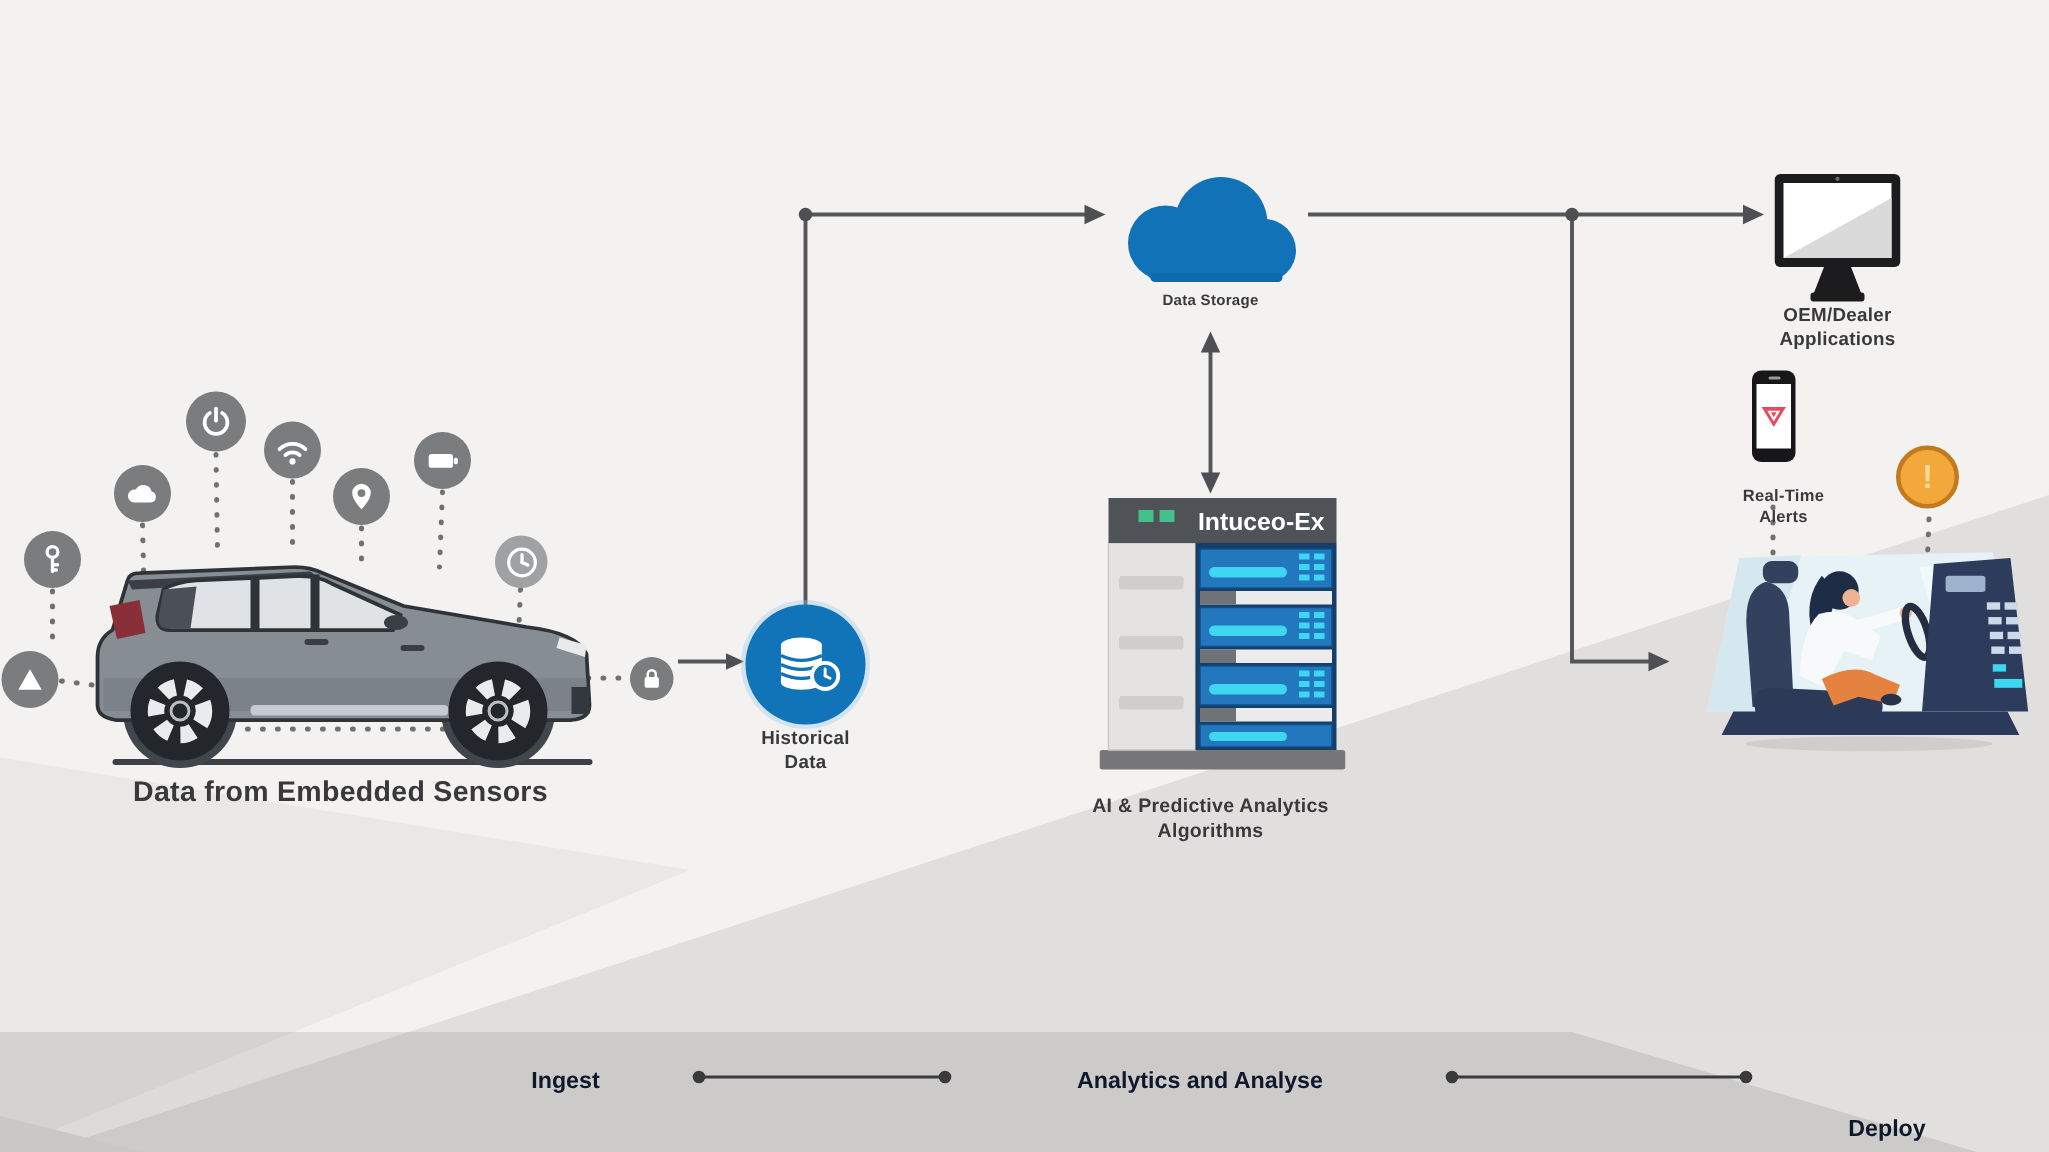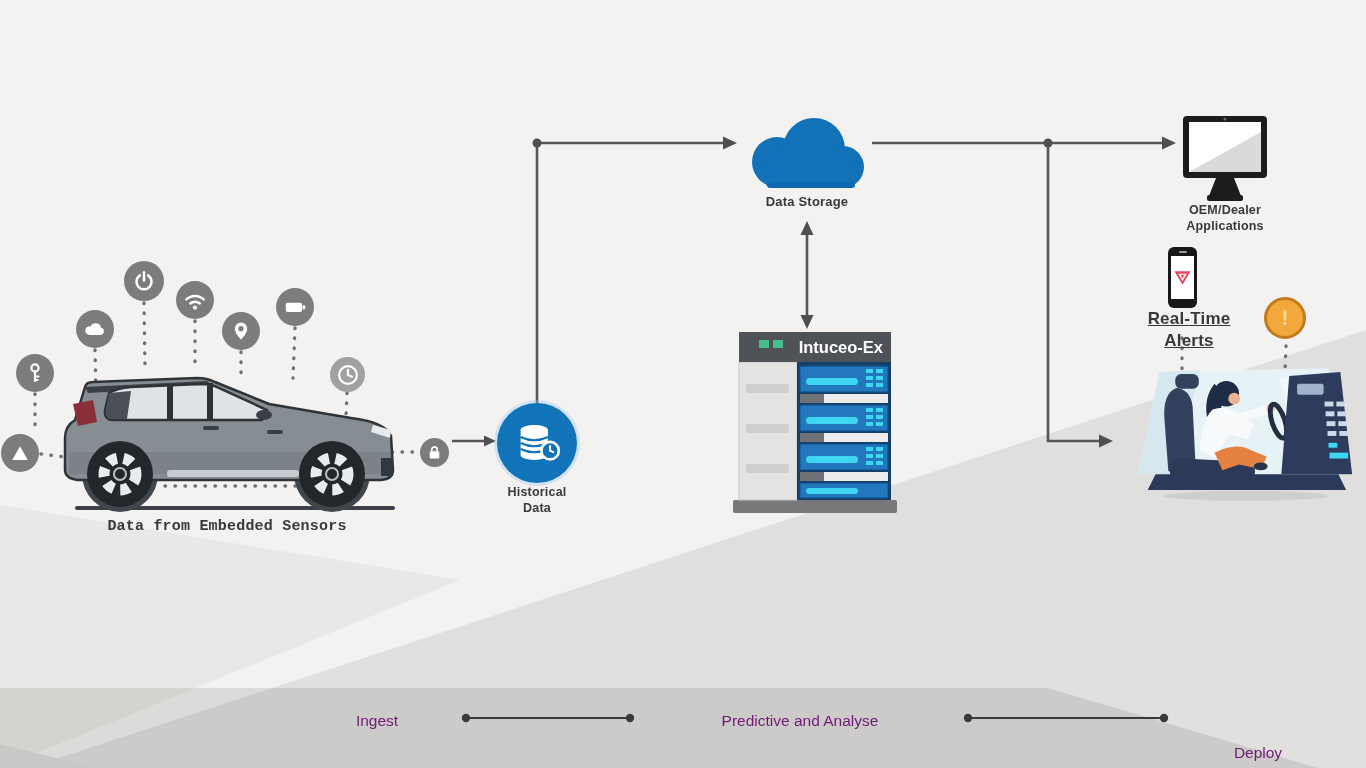--- a/index.html
+++ b/index.html
@@ -1,21 +1,21 @@
 <!DOCTYPE html>
 <html><head>
 <meta charset="utf-8">
 <style>
   html,body{margin:0;padding:0;background:#f3f2f1;}
   #stage{position:relative;width:1366px;height:768px;overflow:hidden;
          font-family:"Liberation Sans",sans-serif;background:#f3f2f1;}
   .wedge{position:absolute;inset:0;}
   .lbl{position:absolute;font-weight:700;color:#39393b;text-align:center;
        white-space:pre-line;line-height:1.3;letter-spacing:.2px;}
-  .stage-lbl{position:absolute;font-weight:400;color:#701a75;font-size:15.5px;
+  .stage-lbl{position:absolute;font-weight:700;color:#0f172a;font-size:15.5px;
        text-align:center;white-space:pre-line;}
   .sensor{position:absolute;border-radius:50%;background:#7b7c7e;
           display:flex;align-items:center;justify-content:center;}
   .abs{position:absolute;}
   svg{display:block;}
   .circle-node{position:absolute;border-radius:50%;background:#1173b8;
        display:flex;align-items:center;justify-content:center;
        box-shadow:0 0 0 3px rgba(150,200,235,.35);}
   .warn-badge{position:absolute;border-radius:50%;background:#f3a83c;
        border:3px solid #c17b1c;display:flex;align-items:center;justify-content:center;
@@ -118,21 +118,21 @@
         <circle cx="65" cy="104" r="16" fill="none" stroke="#e9ebed" stroke-width="11" stroke-dasharray="9 6.7"></circle>
         <circle cx="65" cy="104" r="6" fill="#23262b" stroke="#babfc4" stroke-width="2"></circle>
       </g>
       <g>
         <circle cx="277" cy="104" r="33" fill="#23262b"></circle>
         <circle cx="277" cy="104" r="16" fill="none" stroke="#e9ebed" stroke-width="11" stroke-dasharray="9 6.7"></circle>
         <circle cx="277" cy="104" r="6" fill="#23262b" stroke="#babfc4" stroke-width="2"></circle>
       </g>
     </svg>
   </div>
-  <div class="lbl" style="left:77px;top:517px;width:300px;font-size:15px;font-family:Liberation Mono, monospace;">Data from Embedded Sensors</div>
+  <div class="lbl" style="left:77px;top:517px;width:300px;font-size:19px;">Data from Embedded Sensors</div>
 
   <div class="sensor" style="left:16px;top:354px;width:38px;height:38px;">
     <svg width="24" height="24" viewBox="0 0 24 24">
         <g stroke="#fff" stroke-width="2.2" fill="none" stroke-linecap="round">
       <circle cx="12" cy="7" r="3.6"></circle>
           <line x1="12" y1="10.6" x2="12" y2="20"></line>
       <line x1="12" y1="15.5" x2="15.4" y2="15.5"></line>
           <line x1="12" y1="19" x2="14.6" y2="19"></line>
         </g>
       </svg>
@@ -216,21 +216,21 @@
     <svg width="136" height="82" viewBox="0 0 136 82">
       <g fill="#1272b7">
         <circle cx="40" cy="52" r="25"></circle>
         <circle cx="77" cy="39" r="31"></circle>
         <circle cx="106" cy="57" r="21"></circle>
         <rect x="26" y="50" width="94" height="28" rx="11"></rect>
       </g>
       <rect x="30" y="72" width="88" height="6" rx="3" fill="#0e6aae"></rect>
     </svg>
   </div>
-  <div class="lbl" style="left:727px;top:194px;width:160px;font-size:13px;">Data Storage</div>
+  <div class="lbl" style="left:727px;top:194px;width:160px;font-size:10px;">Data Storage</div>
 
   <div class="abs" style="left:733px;top:332px;">
     <svg width="164" height="182" viewBox="0 0 164 182">
       <rect x="0" y="168" width="164" height="13" rx="2" fill="#77777a"></rect>
       <rect x="6" y="30" width="58" height="138" fill="#e4e3e2" stroke="#c9c8c7"></rect>
       <g fill="#cfcecd">
         <rect x="13" y="52" width="43" height="9" rx="2"></rect>
         <rect x="13" y="92" width="43" height="9" rx="2"></rect>
         <rect x="13" y="132" width="43" height="9" rx="2"></rect>
       </g>
@@ -285,20 +285,22 @@
         </g>
       </g>
       <rect x="6" y="0" width="152" height="30" fill="#4f5358"></rect>
       <g fill="#45c08b">
           <rect x="26" y="8" width="10" height="8"></rect>
           <rect x="40" y="8" width="10" height="8"></rect>
         </g>
       <text x="150" y="21" text-anchor="end" font-family="Liberation Sans, sans-serif" font-size="16.5" font-weight="700" fill="#ffffff">Intuceo-Ex</text>
     </svg>
   </div>
+  <div class="lbl" style="left:682px;top:529px;width:250px;font-size:13px;">AI &amp; Predictive Analytics
+Algorithms</div>
 
   <div class="abs" style="left:1183px;top:116px;">
     <svg width="84" height="88" viewBox="0 0 84 88">
       <rect x="0" y="0" width="84" height="62" rx="4" fill="#1c1c1e"></rect>
       <rect x="6" y="6" width="72" height="50" fill="#ffffff"></rect>
       <polygon points="6,56 78,56 78,16" fill="#dadada"></polygon>
       <circle cx="42" cy="3.2" r="1.4" fill="#6a6a6a"></circle>
       <polygon points="33,62 51,62 58,80 26,80" fill="#1c1c1e"></polygon>
       <rect x="24" y="79" width="36" height="6" rx="2" fill="#1c1c1e"></rect>
     </svg>
@@ -309,21 +311,21 @@
   <div class="phone" style="left:1168px;top:247px;width:29px;height:61px;">
     <div class="spk"></div>
     <div class="scr">
       <svg width="19" height="18" viewBox="0 0 20 18">
         <polygon points="1.5,2 18.5,2 10,16" fill="#e8495e"></polygon>
         <polygon points="5.5,4.6 14.5,4.6 10,12.2" fill="#ffffff"></polygon>
         <polygon points="8,5.6 12,5.6 10,9.2" fill="#e8495e"></polygon>
       </svg>
     </div>
   </div>
-  <div class="lbl" style="left:1119px;top:308px;width:140px;font-size:17px;text-decoration:underline;">Real-Time
+  <div class="lbl" style="left:1119px;top:324px;width:140px;font-size:11px;">Real-Time
 Alerts</div>
 
   <div class="warn-badge" style="left:1264px;top:297px;width:42px;height:42px;">!</div>
 
   <div class="abs" style="left:1132px;top:358px;">
     <svg width="226" height="148" viewBox="0 0 230 150">
       <polygon points="28,14 200,10 224,118 6,118" fill="#e6f2f6"></polygon>
       <polygon points="150,20 202,16 212,62 160,56" fill="#f4fafc" opacity=".8"></polygon>
       <polygon points="28,14 70,12 40,118 6,118" fill="#d6e8ef"></polygon>
 
@@ -358,16 +360,16 @@
           <rect x="200" y="86" width="9" height="5"></rect>
           <rect x="201" y="96" width="19" height="6"></rect>
         </g>
 
       <polygon points="24,118 210,118 218,134 16,134" fill="#2b3a5a"></polygon>
       <ellipse cx="116" cy="140" rx="84" ry="5" fill="#cfcecc"></ellipse>
     </svg>
   </div>
 
   <div class="stage-lbl" style="left:317px;top:712px;width:120px;">Ingest</div>
-  <div class="stage-lbl" style="left:680px;top:712px;width:240px;">Predictive and Analyse</div>
+  <div class="stage-lbl" style="left:680px;top:712px;width:240px;">Analytics and Analyse</div>
   <div class="stage-lbl" style="left:1198px;top:744px;width:120px;">Deploy</div>
 
 </div>
 
 </body></html>

